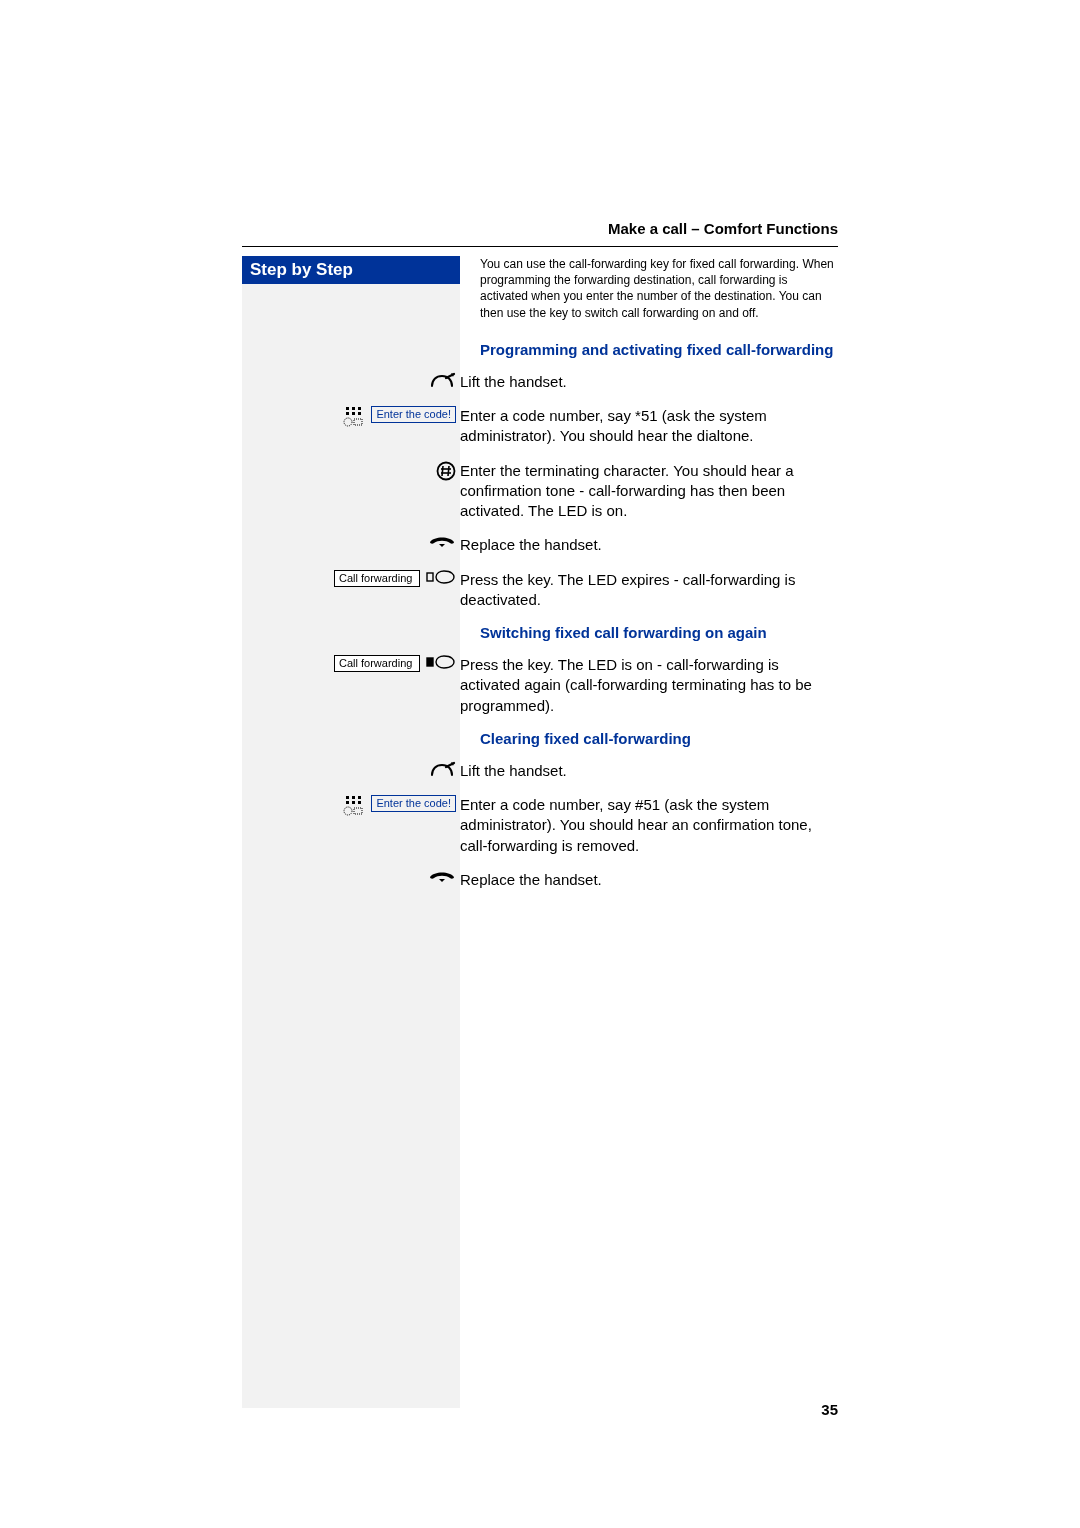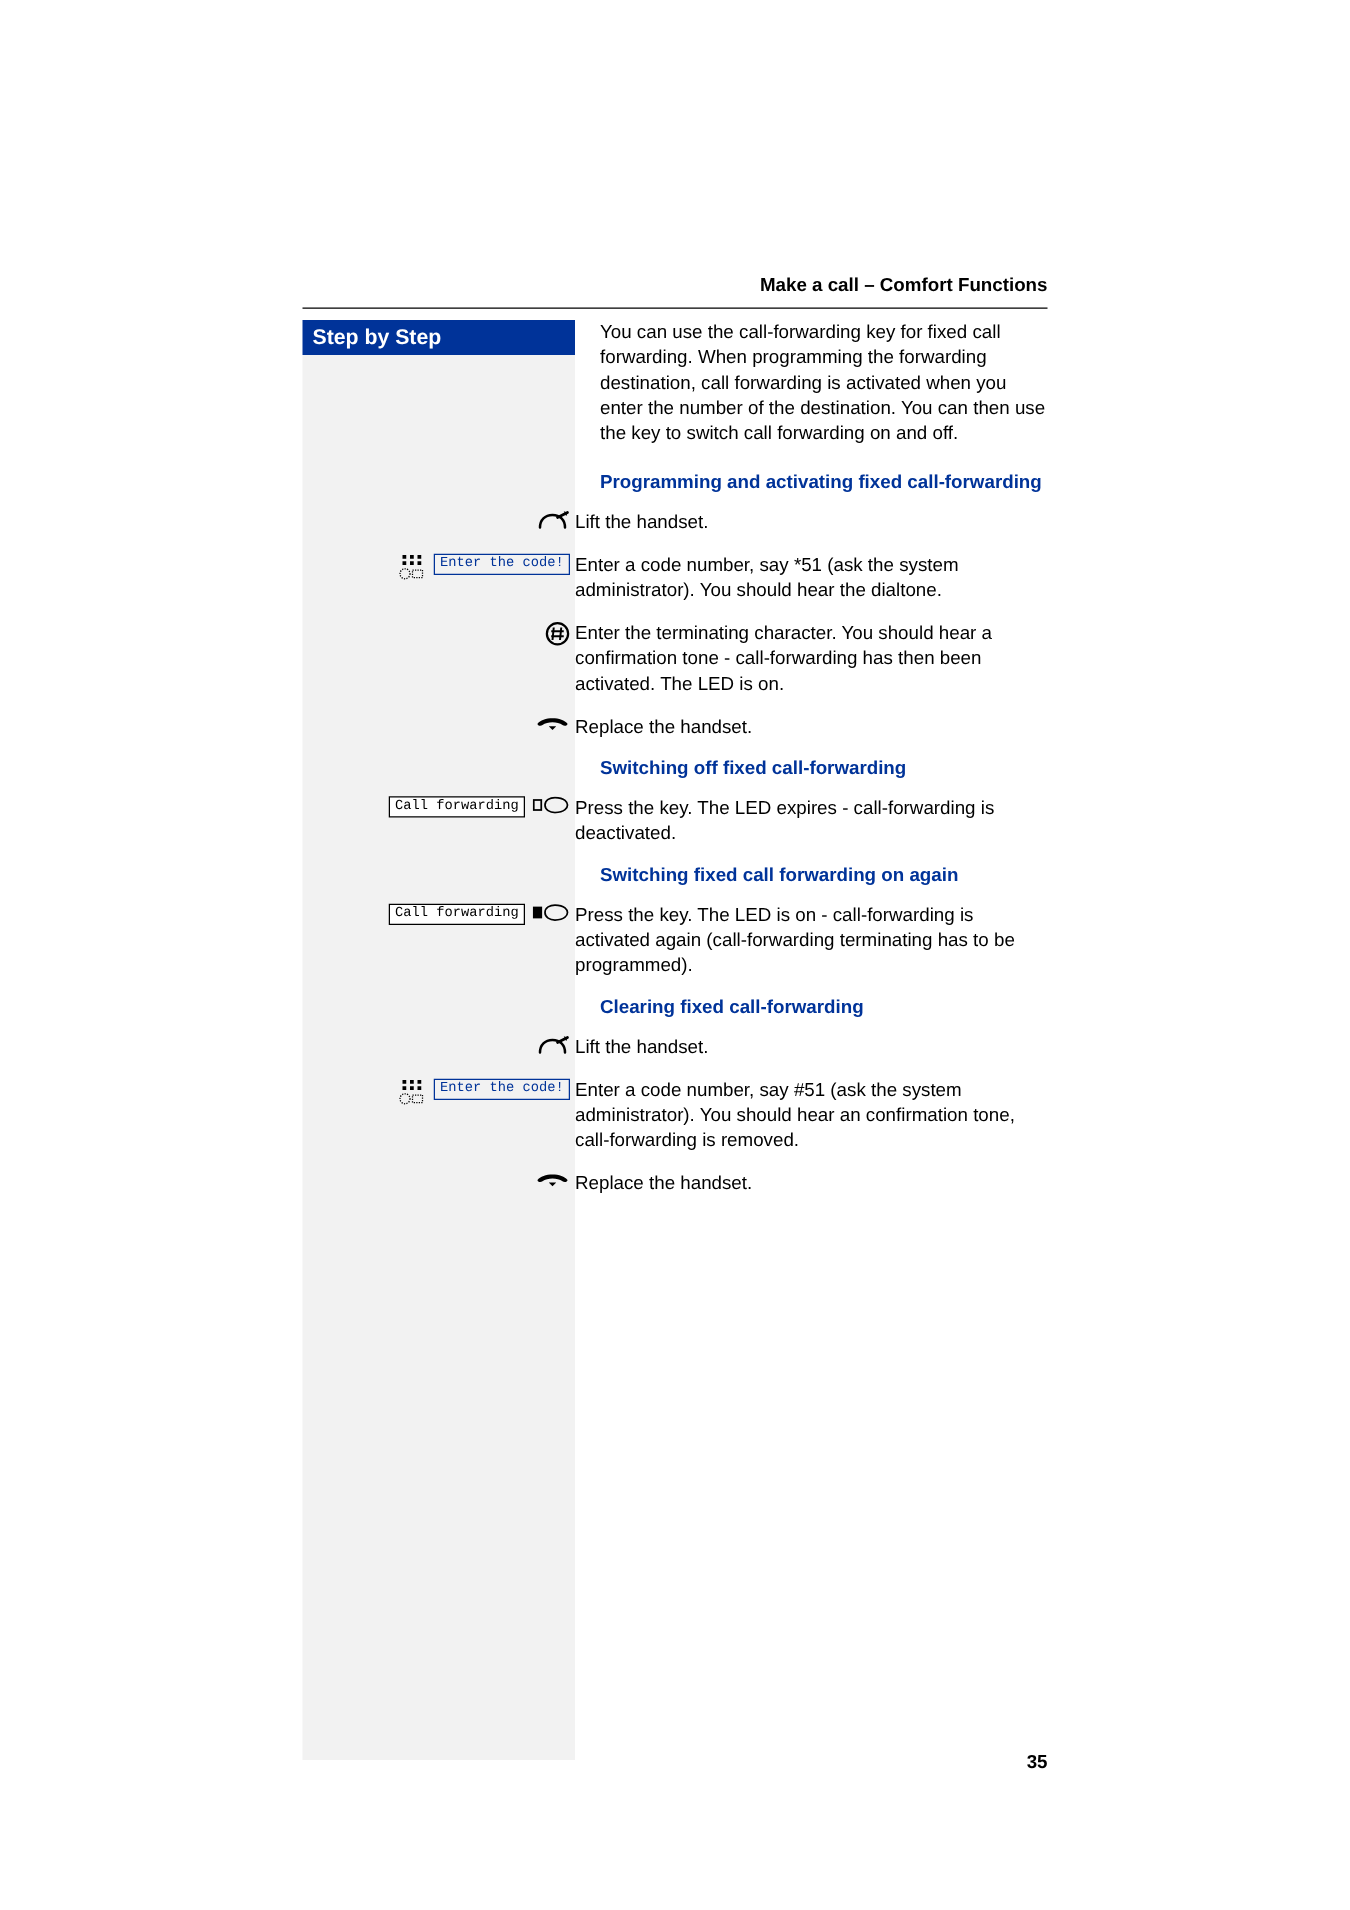--- a/index.html
+++ b/index.html
@@ -69,21 +69,21 @@
     position: relative;
   }
   .main-heading {
     color: #003399;
     font-size: 23px;
     font-weight: bold;
     margin: 30px 0 22px 0;
     line-height: 1.25;
   }
   .body-p {
-    font-size: 15px;
+    font-size: 12px;
     line-height: 1.35;
     color: #000;
     margin: 0 0 20px 0;
   }
   .sub-heading {
     color: #003399;
     font-size: 15px;
     font-weight: bold;
     margin: 8px 0 14px 0;
   }
@@ -95,21 +95,20 @@
   .icon-cell {
     width: 218px;
     flex: 0 0 218px;
     margin-left: -238px;
     display: flex;
     justify-content: flex-end;
     align-items: flex-start;
     gap: 6px;
     padding-right: 4px;
     padding-top: 0px;
-    font-family: Liberation Mono, monospace;
   }
   .step-text {
     font-size: 15px;
     line-height: 1.35;
     flex: 1;
   }
   .display-box {
     border: 1px solid #003399;
     color: #003399;
     font-size: 11px;
@@ -224,21 +223,20 @@
           <span>
             <svg class="icon-svg" width="28" height="14" viewBox="0 0 28 14">
               <path d="M2 7 C6 1 22 1 26 7 C26 9 23 9 22 8 C18 5 10 5 6 8 C5 9 2 9 2 7 Z" fill="#000"></path>
               <polygon points="14,12 11,9 17,9" fill="#000"></polygon>
             </svg>
           </span>
         </div>
         <div class="step-text">Replace the handset.</div>
       </div>
 
-      <div class="sub-heading">Switching off fixed call-forwarding</div>
 
       <div class="step-row">
         <div class="icon-cell">
           <span class="key-box">Call forwarding</span>
           <span class="led-off">
             <svg width="30" height="14" viewBox="0 0 30 14">
               <rect x="1" y="3" width="6" height="8" fill="none" stroke="#000" stroke-width="1.4"></rect>
               <path d="M10 7 C10 3 14 1 18 1 C26 1 28 5 28 7 C28 9 26 13 18 13 C14 13 10 11 10 7 Z" fill="none" stroke="#000" stroke-width="1.4"></path>
             </svg>
           </span>

